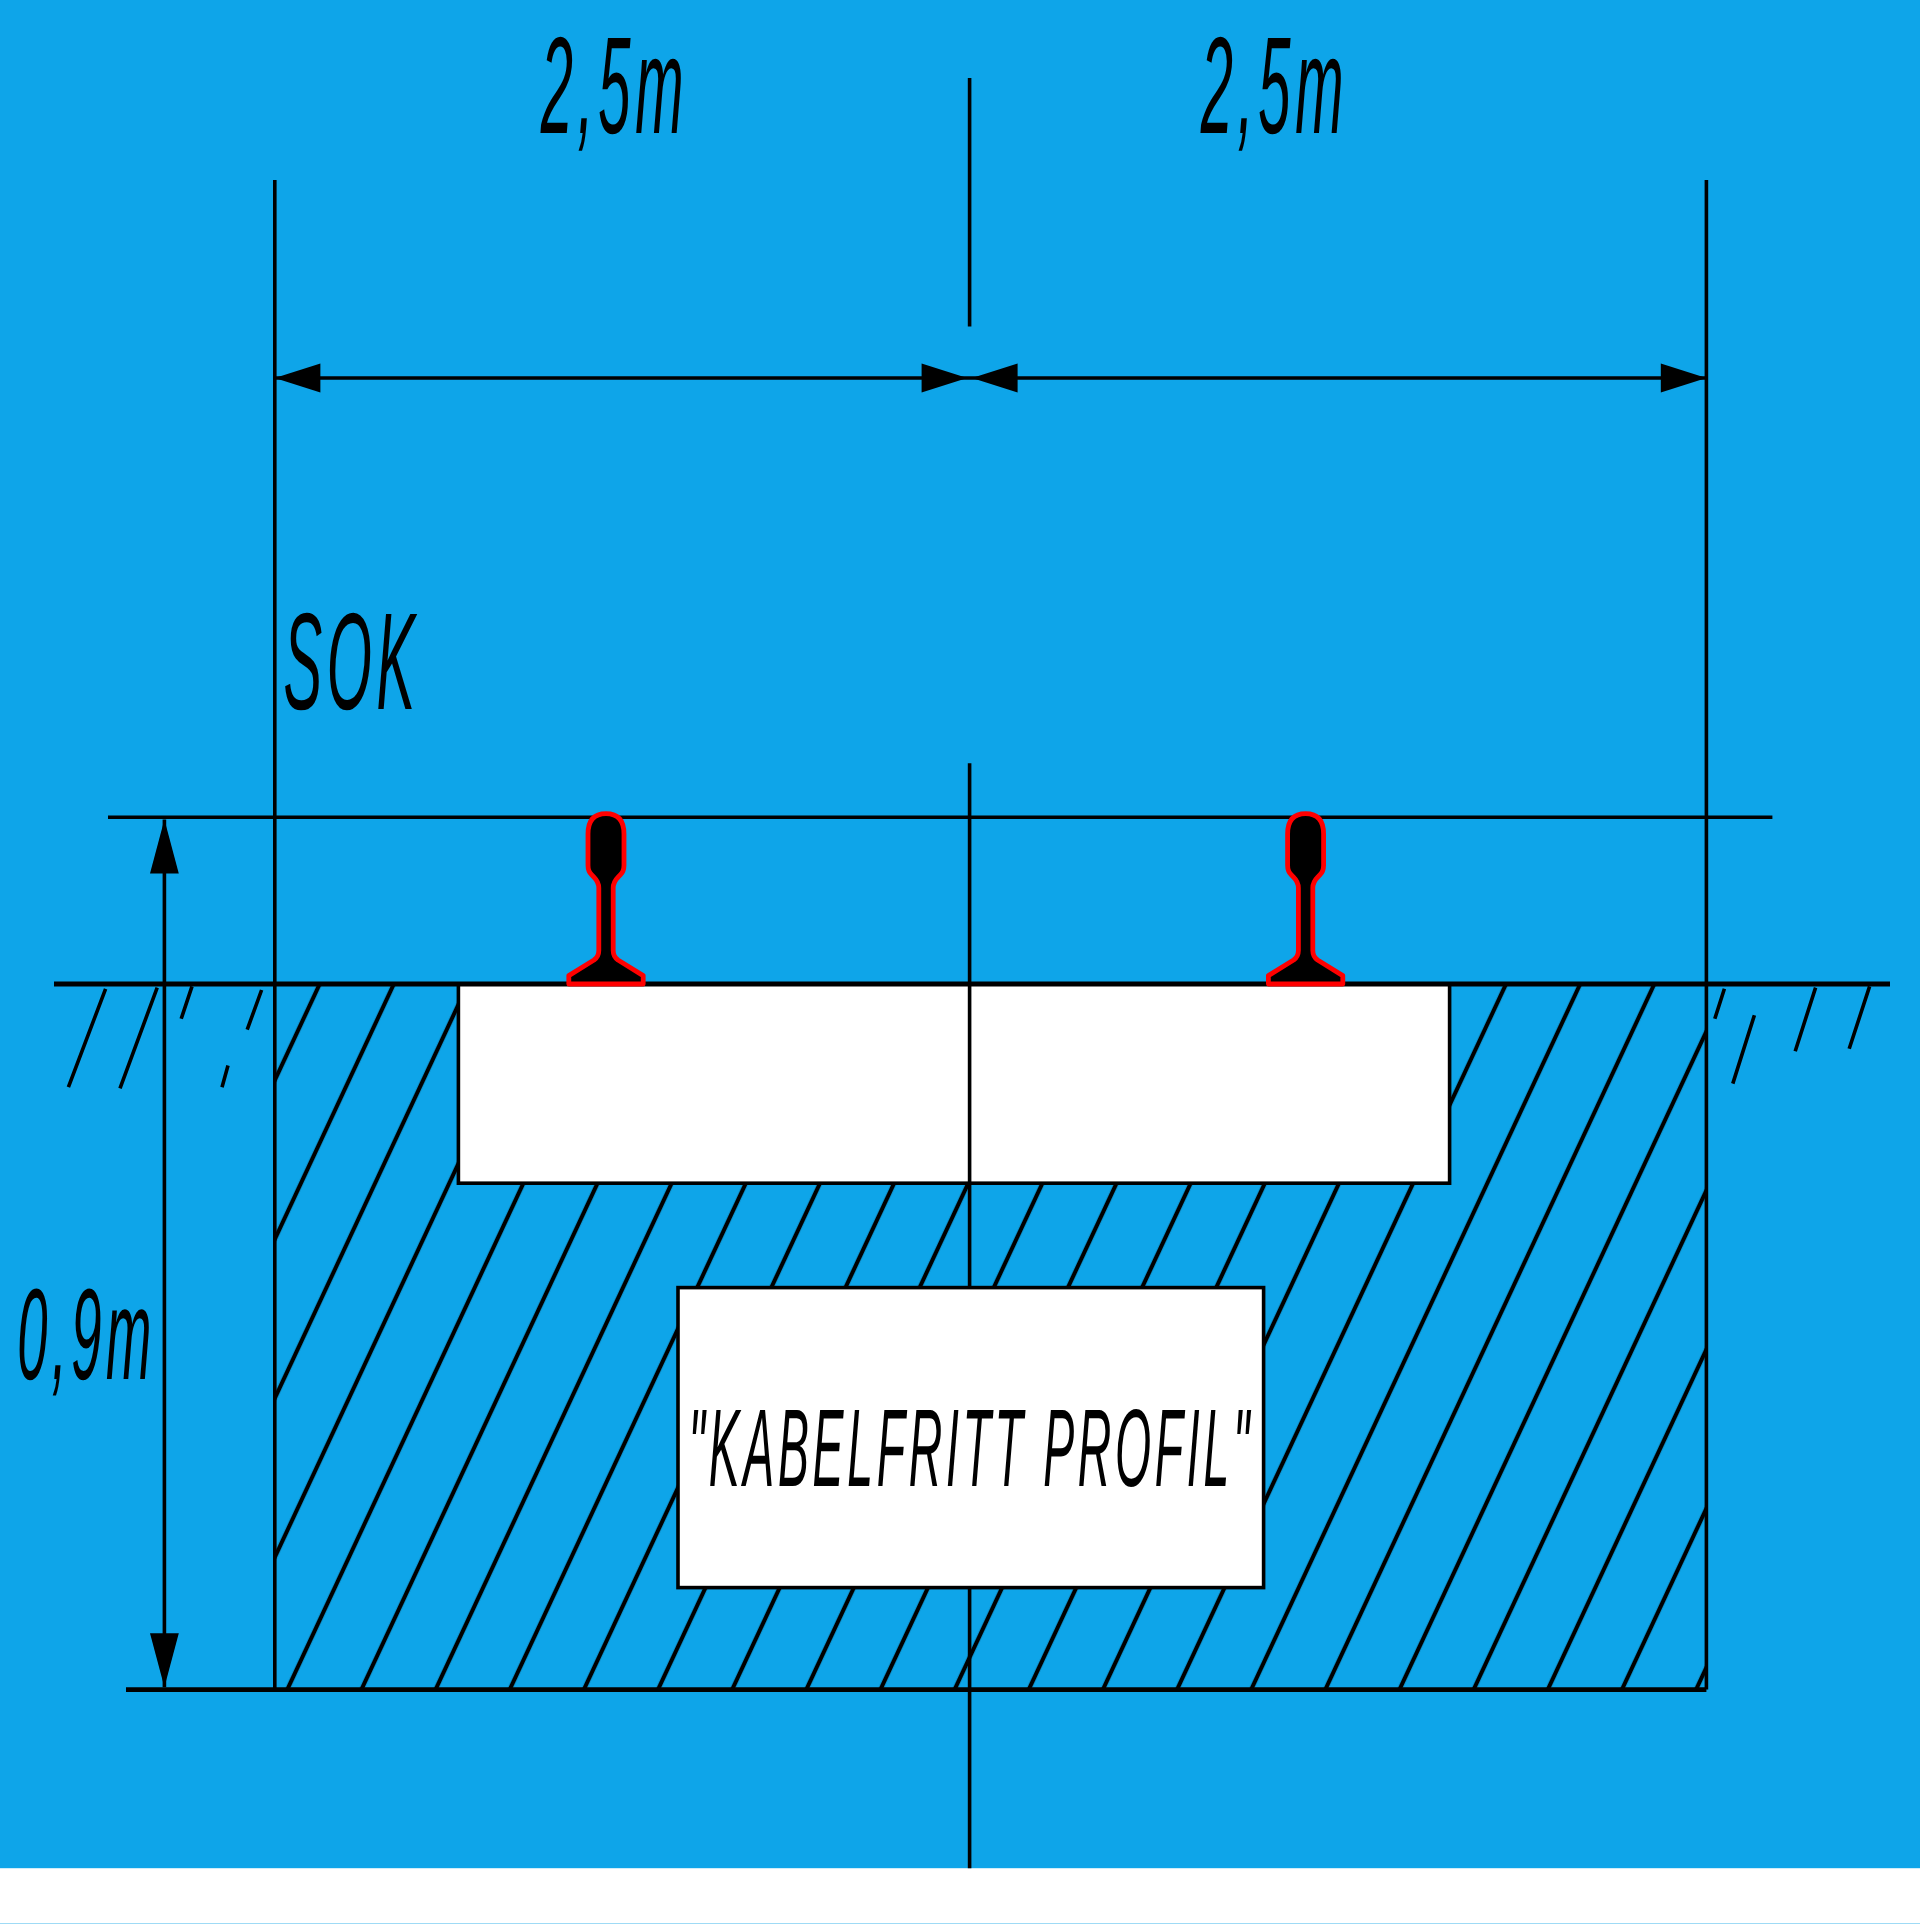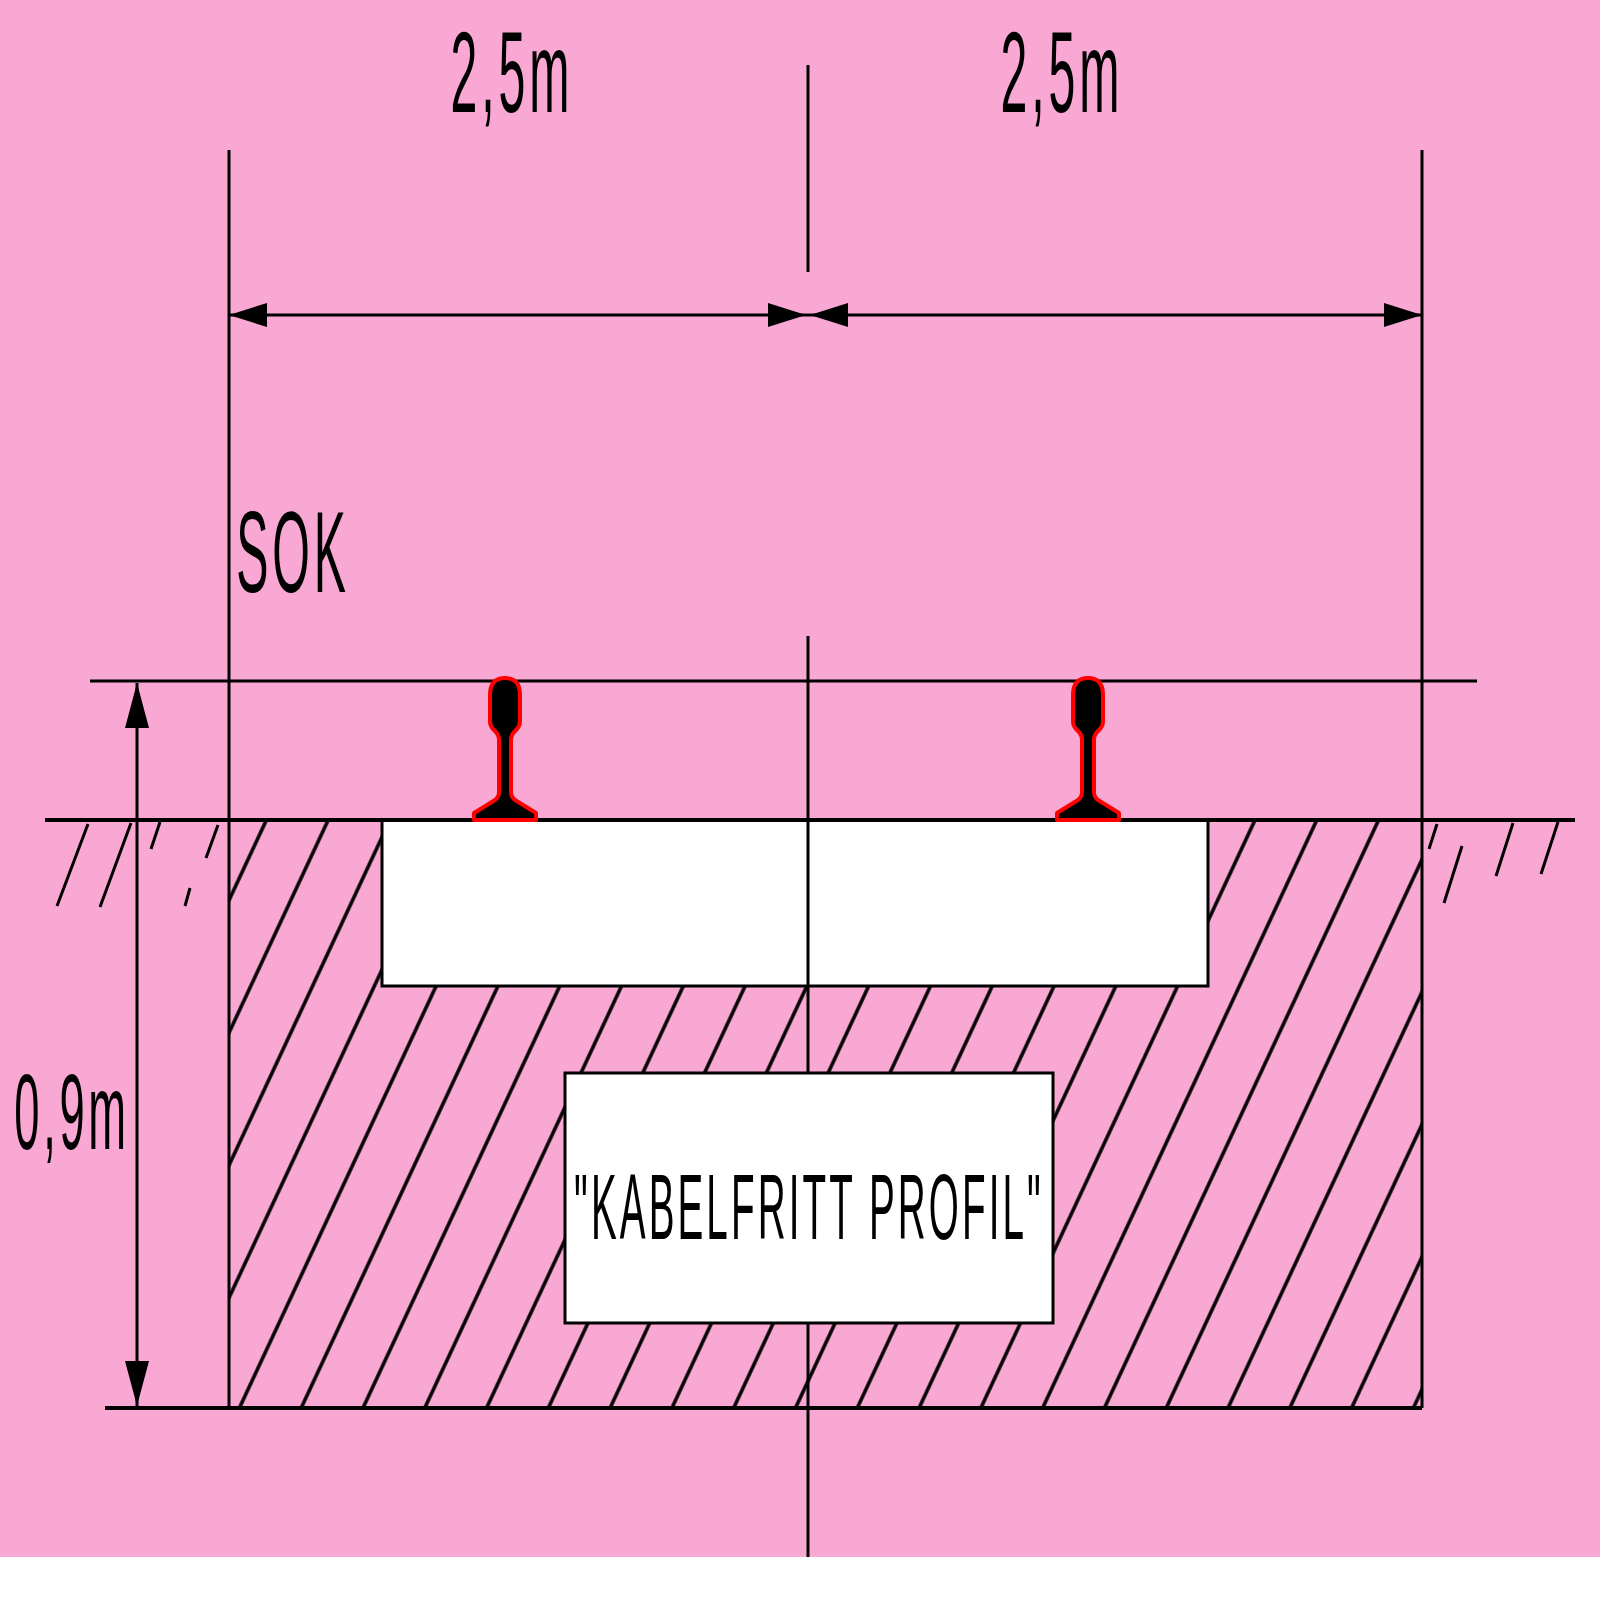--- a/index.html
+++ b/index.html
@@ -1,21 +1,22 @@
 <!DOCTYPE html>
 <html><head>
 <meta charset="utf-8">
 <style>
   html,body{margin:0;padding:0;background:#ffffff;}
   #canvas{
     position:relative;
     width:1600px;height:1557px;
-    background:#f9a8d4;
+    background:#0ea5e9;
     overflow:hidden;
     font-family:"Liberation Sans", sans-serif;
+    font-style:italic;
   }
   #drawing{position:absolute;left:0;top:0;}
   .cad-label{
     position:absolute;
     color:#000;
     white-space:nowrap;
     letter-spacing:0.08em;
     transform:translate(-50%,-50%) scaleX(0.42);
     line-height:1;
   }

